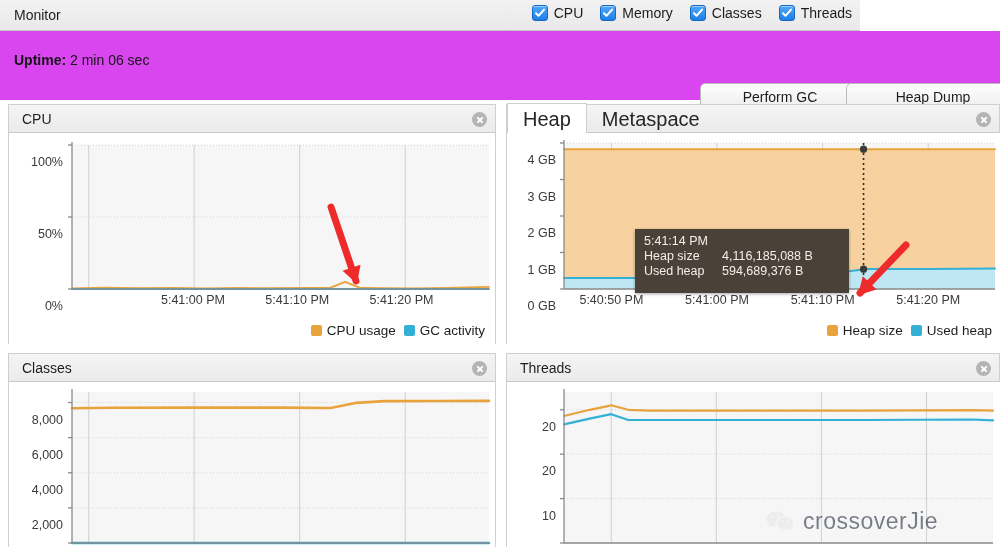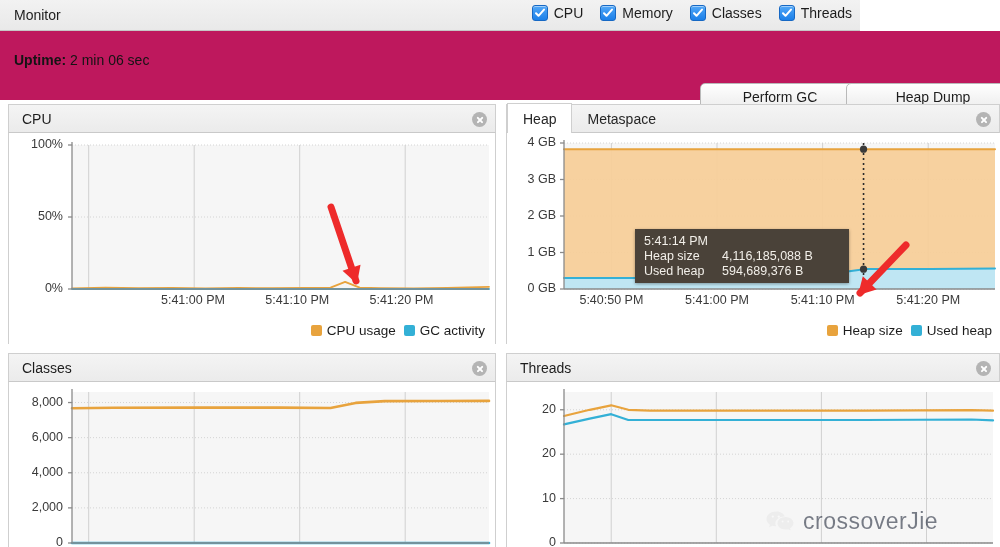--- a/index.html
+++ b/index.html
@@ -31,21 +31,21 @@
     border:1px solid #1668c4;
     position:relative;flex:none;
     box-shadow:inset 0 1px 0 rgba(255,255,255,.45);
   }
   .chk .box svg{position:absolute;left:1px;top:1px;}
   .chk .lbl{font-size:14px;color:#1d1d1d;white-space:nowrap;}
 
   
   .uptime-row{
     position:absolute;left:0;top:31px;width:1000px;height:69px;
-    background:#be185d;
+    background:#d946ef;
   }
   .uptime{
     position:absolute;left:14px;top:21px;font-size:14px;color:#141414;
   }
   .uptime b{font-weight:bold;}
   .btn{
     position:absolute;top:52px;height:26px;
     background:linear-gradient(to bottom,#ffffff 0%,#f4f4f4 55%,#ededed 100%);
     border:1px solid #b9b9b9;border-radius:5px;
     box-shadow:0 1px 0 rgba(0,0,0,.05);
@@ -74,43 +74,44 @@
   .closeico:after,.closeico:before{
     content:"";position:absolute;left:3.5px;top:6.7px;width:8px;height:1.8px;background:#fff;border-radius:1px;
   }
   .closeico:before{transform:rotate(45deg);}
   .closeico:after{transform:rotate(-45deg);}
 
   
   .tabs{position:absolute;left:0;top:0;height:29px;display:flex;align-items:flex-end;}
   .tab{
     height:28px;padding:15px 15px;display:flex;align-items:center;
-    font-size:14px;color:#262626;cursor:pointer;box-sizing:border-box;
+    font-size:20px;color:#262626;cursor:pointer;box-sizing:border-box;
   }
   .tab.active{
     background:#ffffff;border-left:1px solid #cfcfcf;border-right:1px solid #cfcfcf;
     border-top:1px solid #cfcfcf;margin-top:-1px;height:30px;
   }
 
   .panel-body{position:relative;overflow:hidden;background:#ffffff;}
   .axis-lbl{
     position:absolute;font-size:12.5px;color:#3a3a3a;white-space:nowrap;
     text-align:right;
+    margin-top:18px;
   }
   .xtick-lbl{
     position:absolute;font-size:12.5px;color:#3a3a3a;white-space:nowrap;
     text-align:center;
   }
   .legend{position:absolute;display:flex;align-items:center;gap:8px;font-size:13.5px;color:#1d1d1d;}
   .legend .item{display:flex;align-items:center;gap:5px;}
   .legend .sw{width:11px;height:11px;border-radius:2px;display:inline-block;}
 
   .tooltip{
     position:absolute;background:#4a4239;color:#f2efe9;
-    padding:5px 9px 4px 9px;font-size:12.5px;line-height:15px;
+    padding:5px 9px 14px 9px;font-size:12.5px;line-height:15px;
     box-shadow:0 1px 3px rgba(0,0,0,.35);white-space:nowrap;
   }
   .tt-row{display:flex;}
   .tt-k{width:78px;}
   .tt-v{text-align:left;min-width:118px;}
 
   .watermark{
     position:absolute;display:flex;align-items:center;gap:8px;
     opacity:.55;pointer-events:none;
   }

